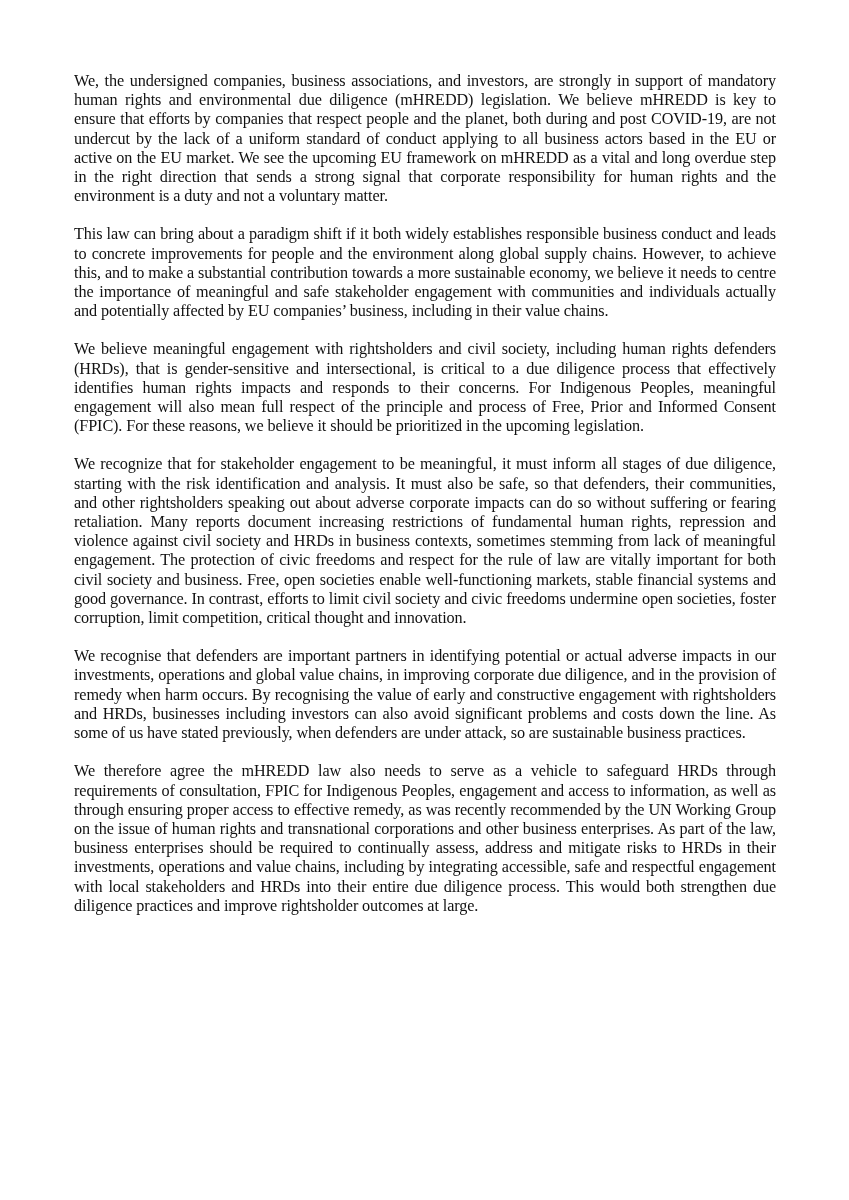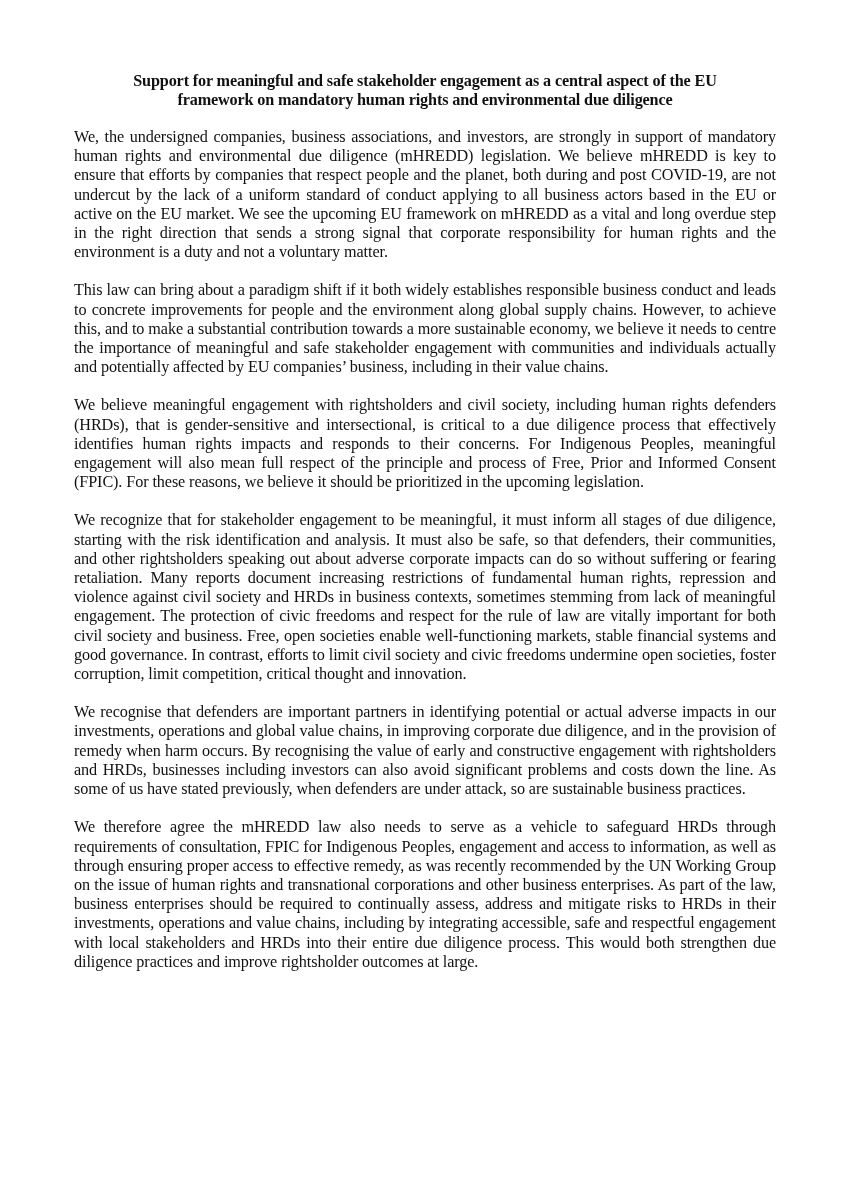--- a/index.html
+++ b/index.html
@@ -39,23 +39,19 @@
       text-align: justify;
       margin: 0 0 19px 0;
       letter-spacing: -0.1px;
       hyphens: none;
     }
   </style>
 </head>
 <body>
 
 <div class="page">
-  <h1 class="title">
-    <span>Support for meaningful and safe stakeholder engagement as a central aspect of the EU</span>
-    <span>framework on mandatory human rights and environmental due diligence</span>
-  </h1>
   <p class="para">We, the undersigned companies, business associations, and investors, are strongly in support of mandatory human rights and environmental due diligence (mHREDD) legislation. We believe mHREDD is key to ensure that efforts by companies that respect people and the planet, both during and post COVID-19, are not undercut by the lack of a uniform standard of conduct applying to all business actors based in the EU or active on the EU market. We see the upcoming EU framework on mHREDD as a vital and long overdue step in the right direction that sends a strong signal that corporate responsibility for human rights and the environment is a duty and not a voluntary matter.</p>
   <p class="para">This law can bring about a paradigm shift if it both widely establishes responsible business conduct and leads to concrete improvements for people and the environment along global supply chains. However, to achieve this, and to make a substantial contribution towards a more sustainable economy, we believe it needs to centre the importance of meaningful and safe stakeholder engagement with communities and individuals actually and potentially affected by EU companies’ business, including in their value chains.</p>
   <p class="para">We believe meaningful engagement with rightsholders and civil society, including human rights defenders (HRDs), that is gender-sensitive and intersectional, is critical to a due diligence process that effectively identifies human rights impacts and responds to their concerns. For Indigenous Peoples, meaningful engagement will also mean full respect of the principle and process of Free, Prior and Informed Consent (FPIC). For these reasons, we believe it should be prioritized in the upcoming legislation.</p>
   <p class="para">We recognize that for stakeholder engagement to be meaningful, it must inform all stages of due diligence, starting with the risk identification and analysis. It must also be safe, so that defenders, their communities, and other rightsholders speaking out about adverse corporate impacts can do so without suffering or fearing retaliation. Many reports document increasing restrictions of fundamental human rights, repression and violence against civil society and HRDs in business contexts, sometimes stemming from lack of meaningful engagement. The protection of civic freedoms and respect for the rule of law are vitally important for both civil society and business. Free, open societies enable well-functioning markets, stable financial systems and good governance. In contrast, efforts to limit civil society and civic freedoms undermine open societies, foster corruption, limit competition, critical thought and innovation.</p>
   <p class="para">We recognise that defenders are important partners in identifying potential or actual adverse impacts in our investments, operations and global value chains, in improving corporate due diligence, and in the provision of remedy when harm occurs. By recognising the value of early and constructive engagement with rightsholders and HRDs, businesses including investors can also avoid significant problems and costs down the line. As some of us have stated previously, when defenders are under attack, so are sustainable business practices.</p>
   <p class="para">We therefore agree the mHREDD law also needs to serve as a vehicle to safeguard HRDs through requirements of consultation, FPIC for Indigenous Peoples, engagement and access to information, as well as through ensuring proper access to effective remedy, as was recently recommended by the UN Working Group on the issue of human rights and transnational corporations and other business enterprises. As part of the law, business enterprises should be required to continually assess, address and mitigate risks to HRDs in their investments, operations and value chains, including by integrating accessible, safe and respectful engagement with local stakeholders and HRDs into their entire due diligence process. This would both strengthen due diligence practices and improve rightsholder outcomes at large.</p>
 </div>
 
 </body></html>

